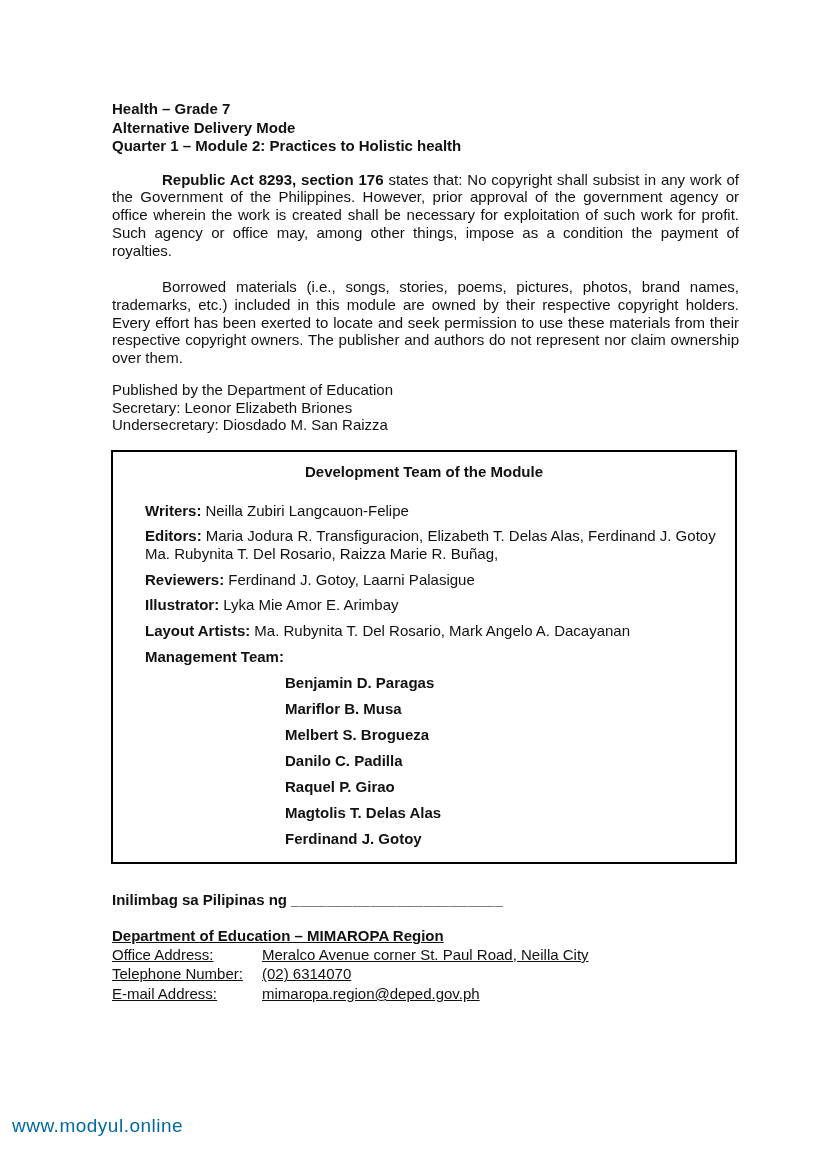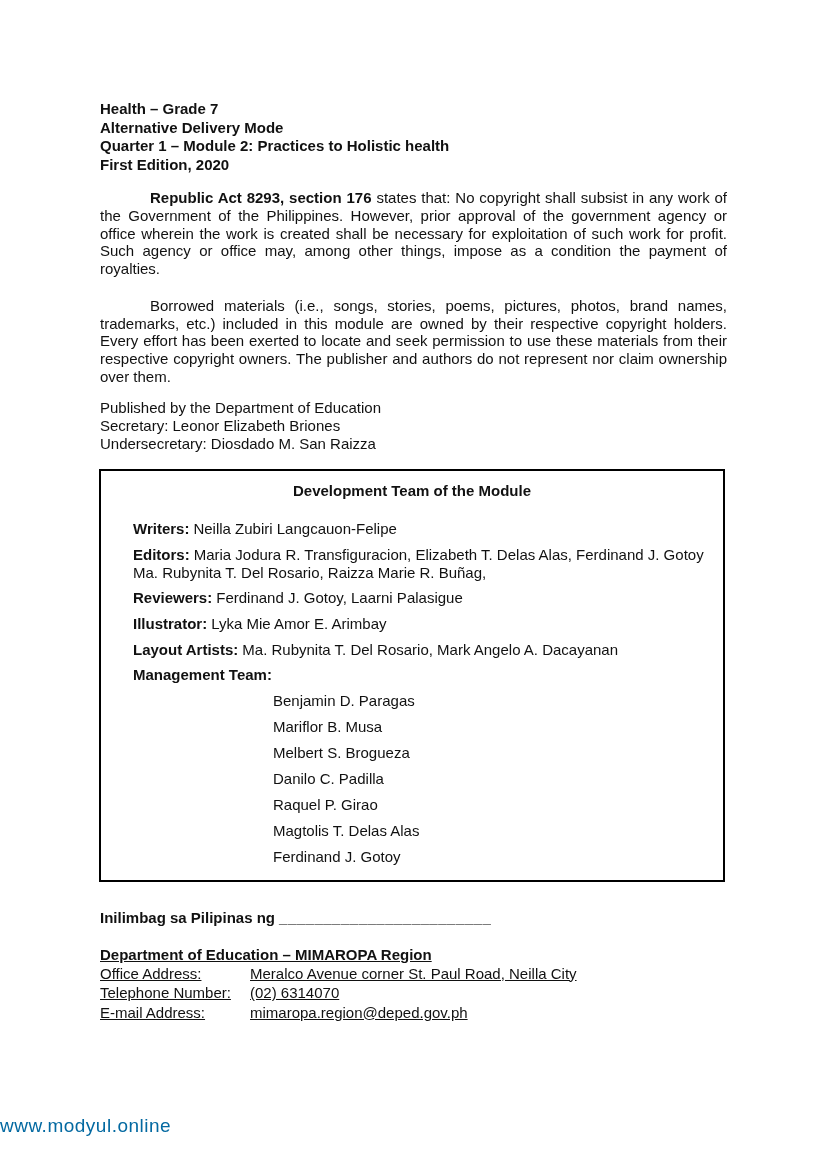--- a/index.html
+++ b/index.html
@@ -5,21 +5,21 @@
   * { margin: 0; padding: 0; box-sizing: border-box; }
   html, body { background: #ffffff; }
   body {
     width: 826px; height: 1169px;
     font-family: "Liberation Sans", sans-serif;
     color: #111111;
     position: relative;
     overflow: hidden;
   }
   .page {
-    position: absolute; left: 0; top: 0;
+    position: absolute; left: 12px; top: 0;
     width: 720px; height: 1169px;
     background: #ffffff;
   }
   .content {
     position: absolute; left: 100px; top: 100px; width: 627px;
     font-size: 15px; line-height: 17.7px;
   }
   .header-block { line-height: 18.6px; font-weight: bold; }
   .para {
     text-align: justify;
@@ -30,21 +30,21 @@
   .publisher-block { margin-top: 14px; }
   .devteam-box {
     margin-top: 16px;
     border: 2px solid #000000;
     padding: 11px 12px 10px 12px;
     width: 626px; margin-left: -1px;
   }
   .box-title { text-align: center; font-weight: bold; margin-bottom: 21px; }
   .dev-row { margin-top: 8px; margin-left: 20px; }
   .dev-row b { margin-right: 4px; }
-  .mgmt-names { margin-top: 4px; }
+  .mgmt-names { margin-top: 4px; font-weight: bold; }
   .mgmt-name { margin-left: 160px; line-height: 26px; }
   .printed-line { margin-top: 27px; font-weight: bold; }
   .printed-line .blank { margin-left: 4px; letter-spacing: 0.5px; }
   .office-block { margin-top: 19px; text-decoration: underline; }
   .office-title { font-weight: bold; }
   .office-row { display: flex; line-height: 19.5px; }
   .office-label { width: 150px; flex: 0 0 150px; }
   .watermark {
     position: absolute; left: 0; top: 1115px; width: 826px;
     text-align: left;
@@ -55,21 +55,20 @@
 </head>
 <body>
 
 <div class="page">
   <div class="content">
 
     <div class="header-block">
       <div>Health – Grade 7</div>
       <div>Alternative Delivery Mode</div>
       <div>Quarter 1 – Module 2: Practices to Holistic health</div>
-      <div>First Edition, 2020</div>
     </div>
 
     <p class="para para-1"><b>Republic Act 8293, section 176</b><span> states that: No copyright shall subsist in any work of the Government of the Philippines. However, prior approval of the government agency or office wherein the work is created shall be necessary for exploitation of such work for profit. Such agency or office may, among other things, impose as a condition the payment of royalties.</span></p>
 
     <p class="para para-2">Borrowed materials (i.e., songs, stories, poems, pictures, photos, brand names, trademarks, etc.) included in this module are owned by their respective copyright holders. Every effort has been exerted to locate and seek permission to use these materials from their respective copyright owners. The publisher and authors do not represent nor claim ownership over them.</p>
 
     <div class="publisher-block">
       <div>Published by the Department of Education</div>
       <div>Secretary: Leonor Elizabeth Briones</div>
       <div>Undersecretary: Diosdado M. San Raizza</div>

